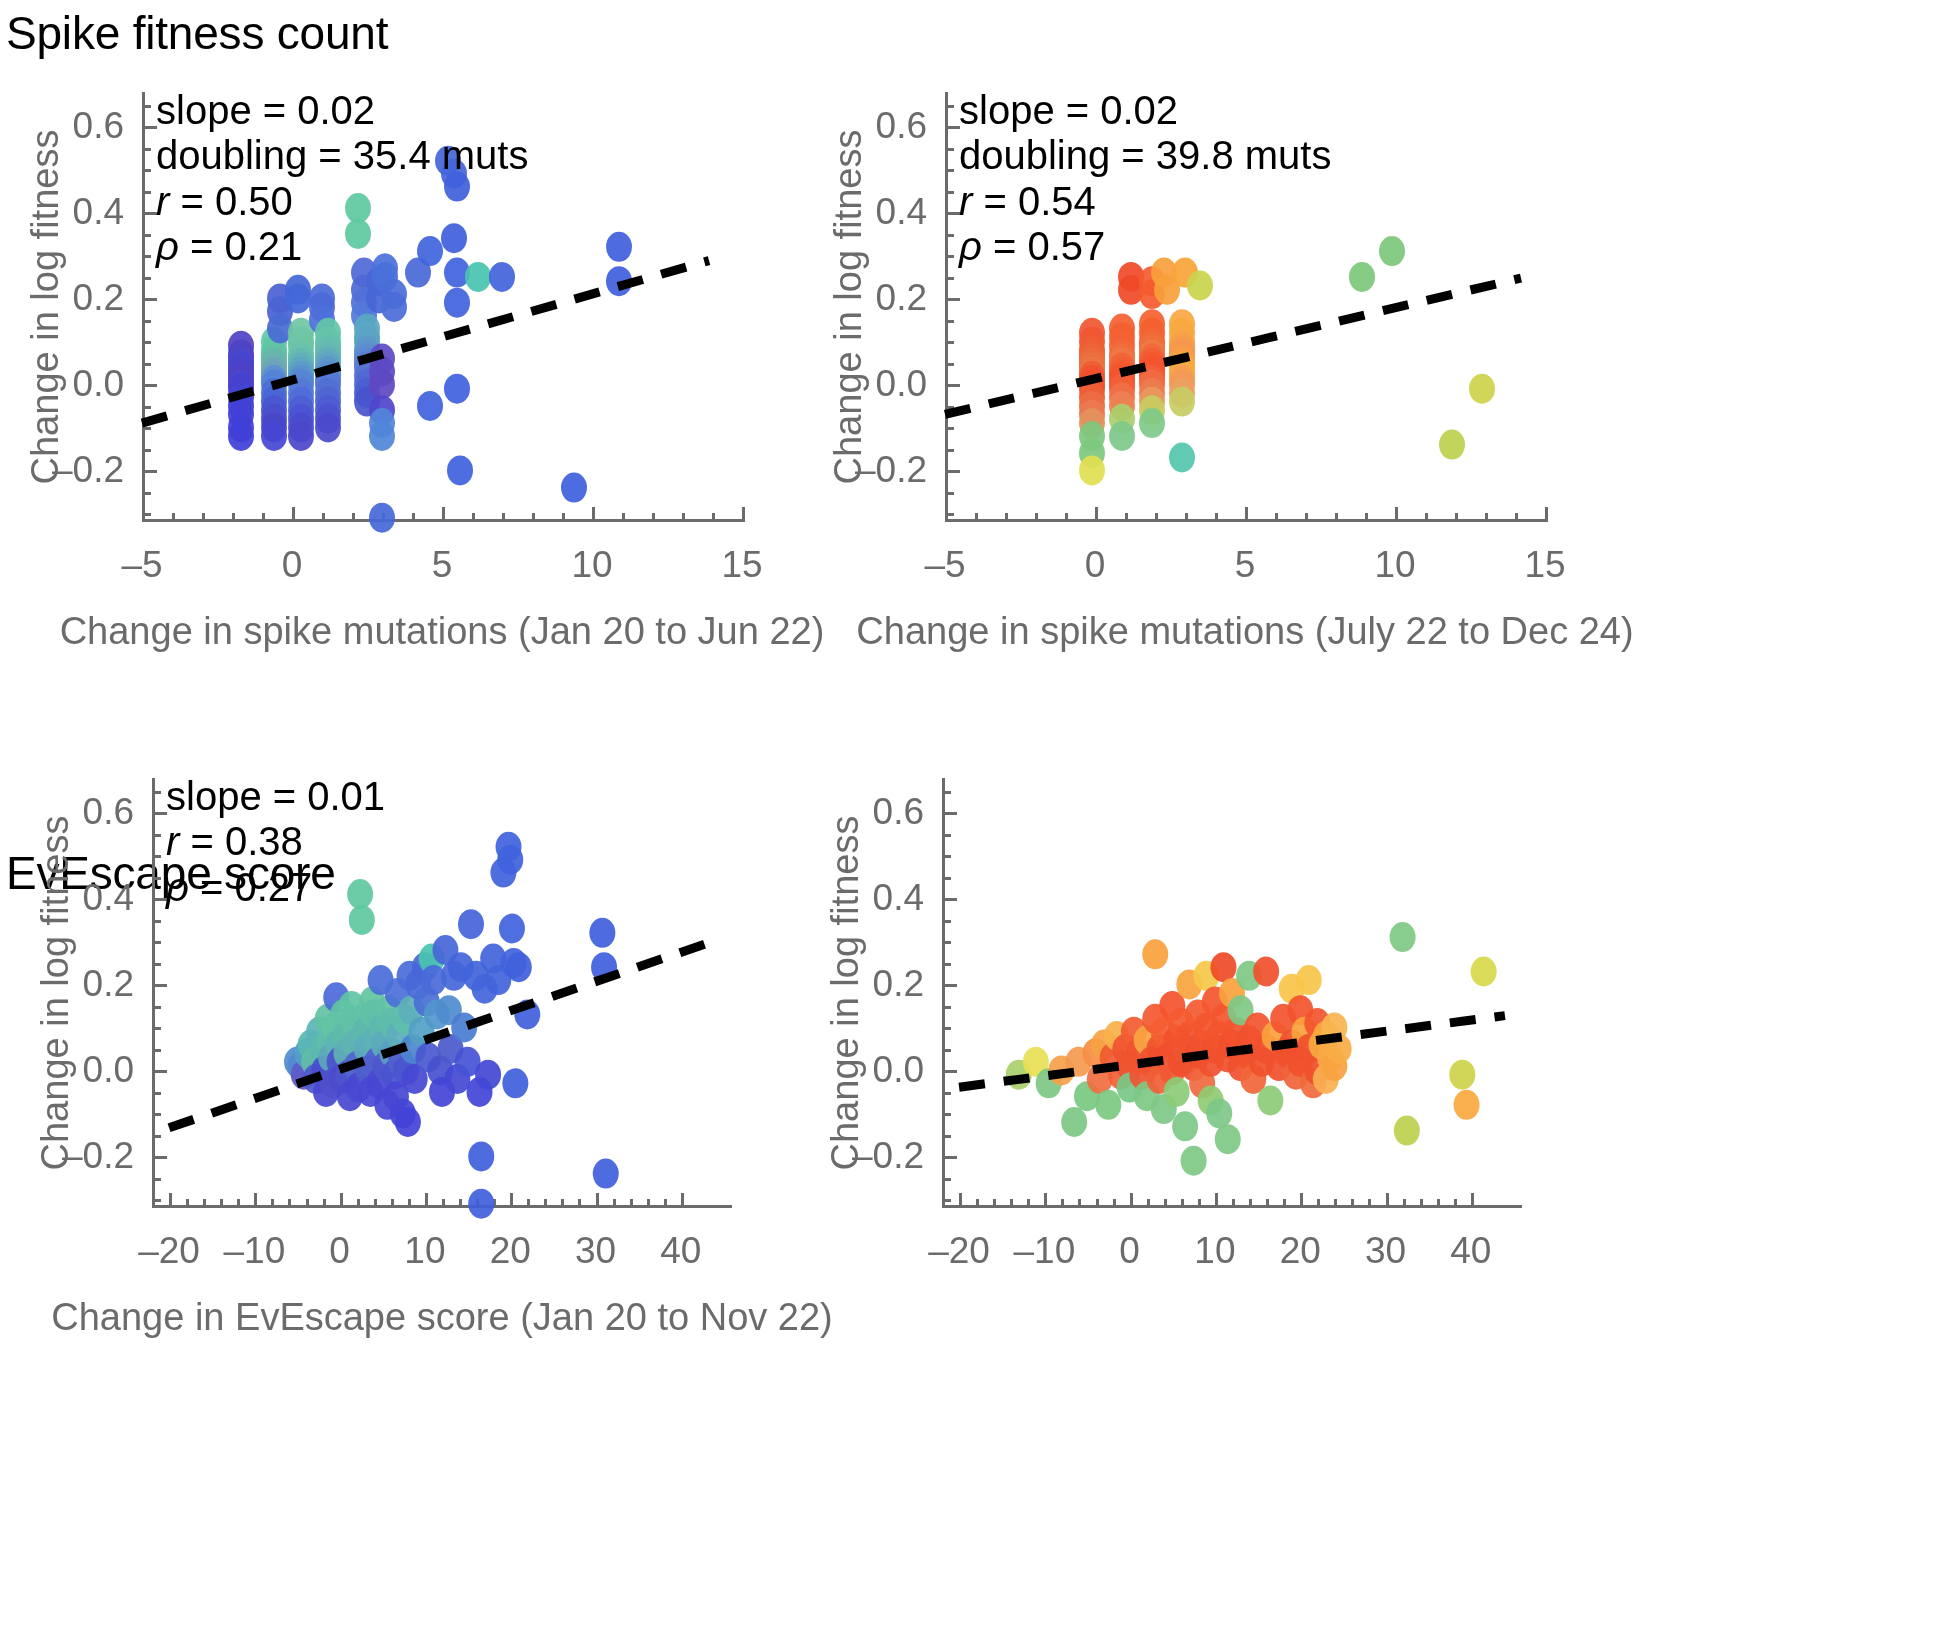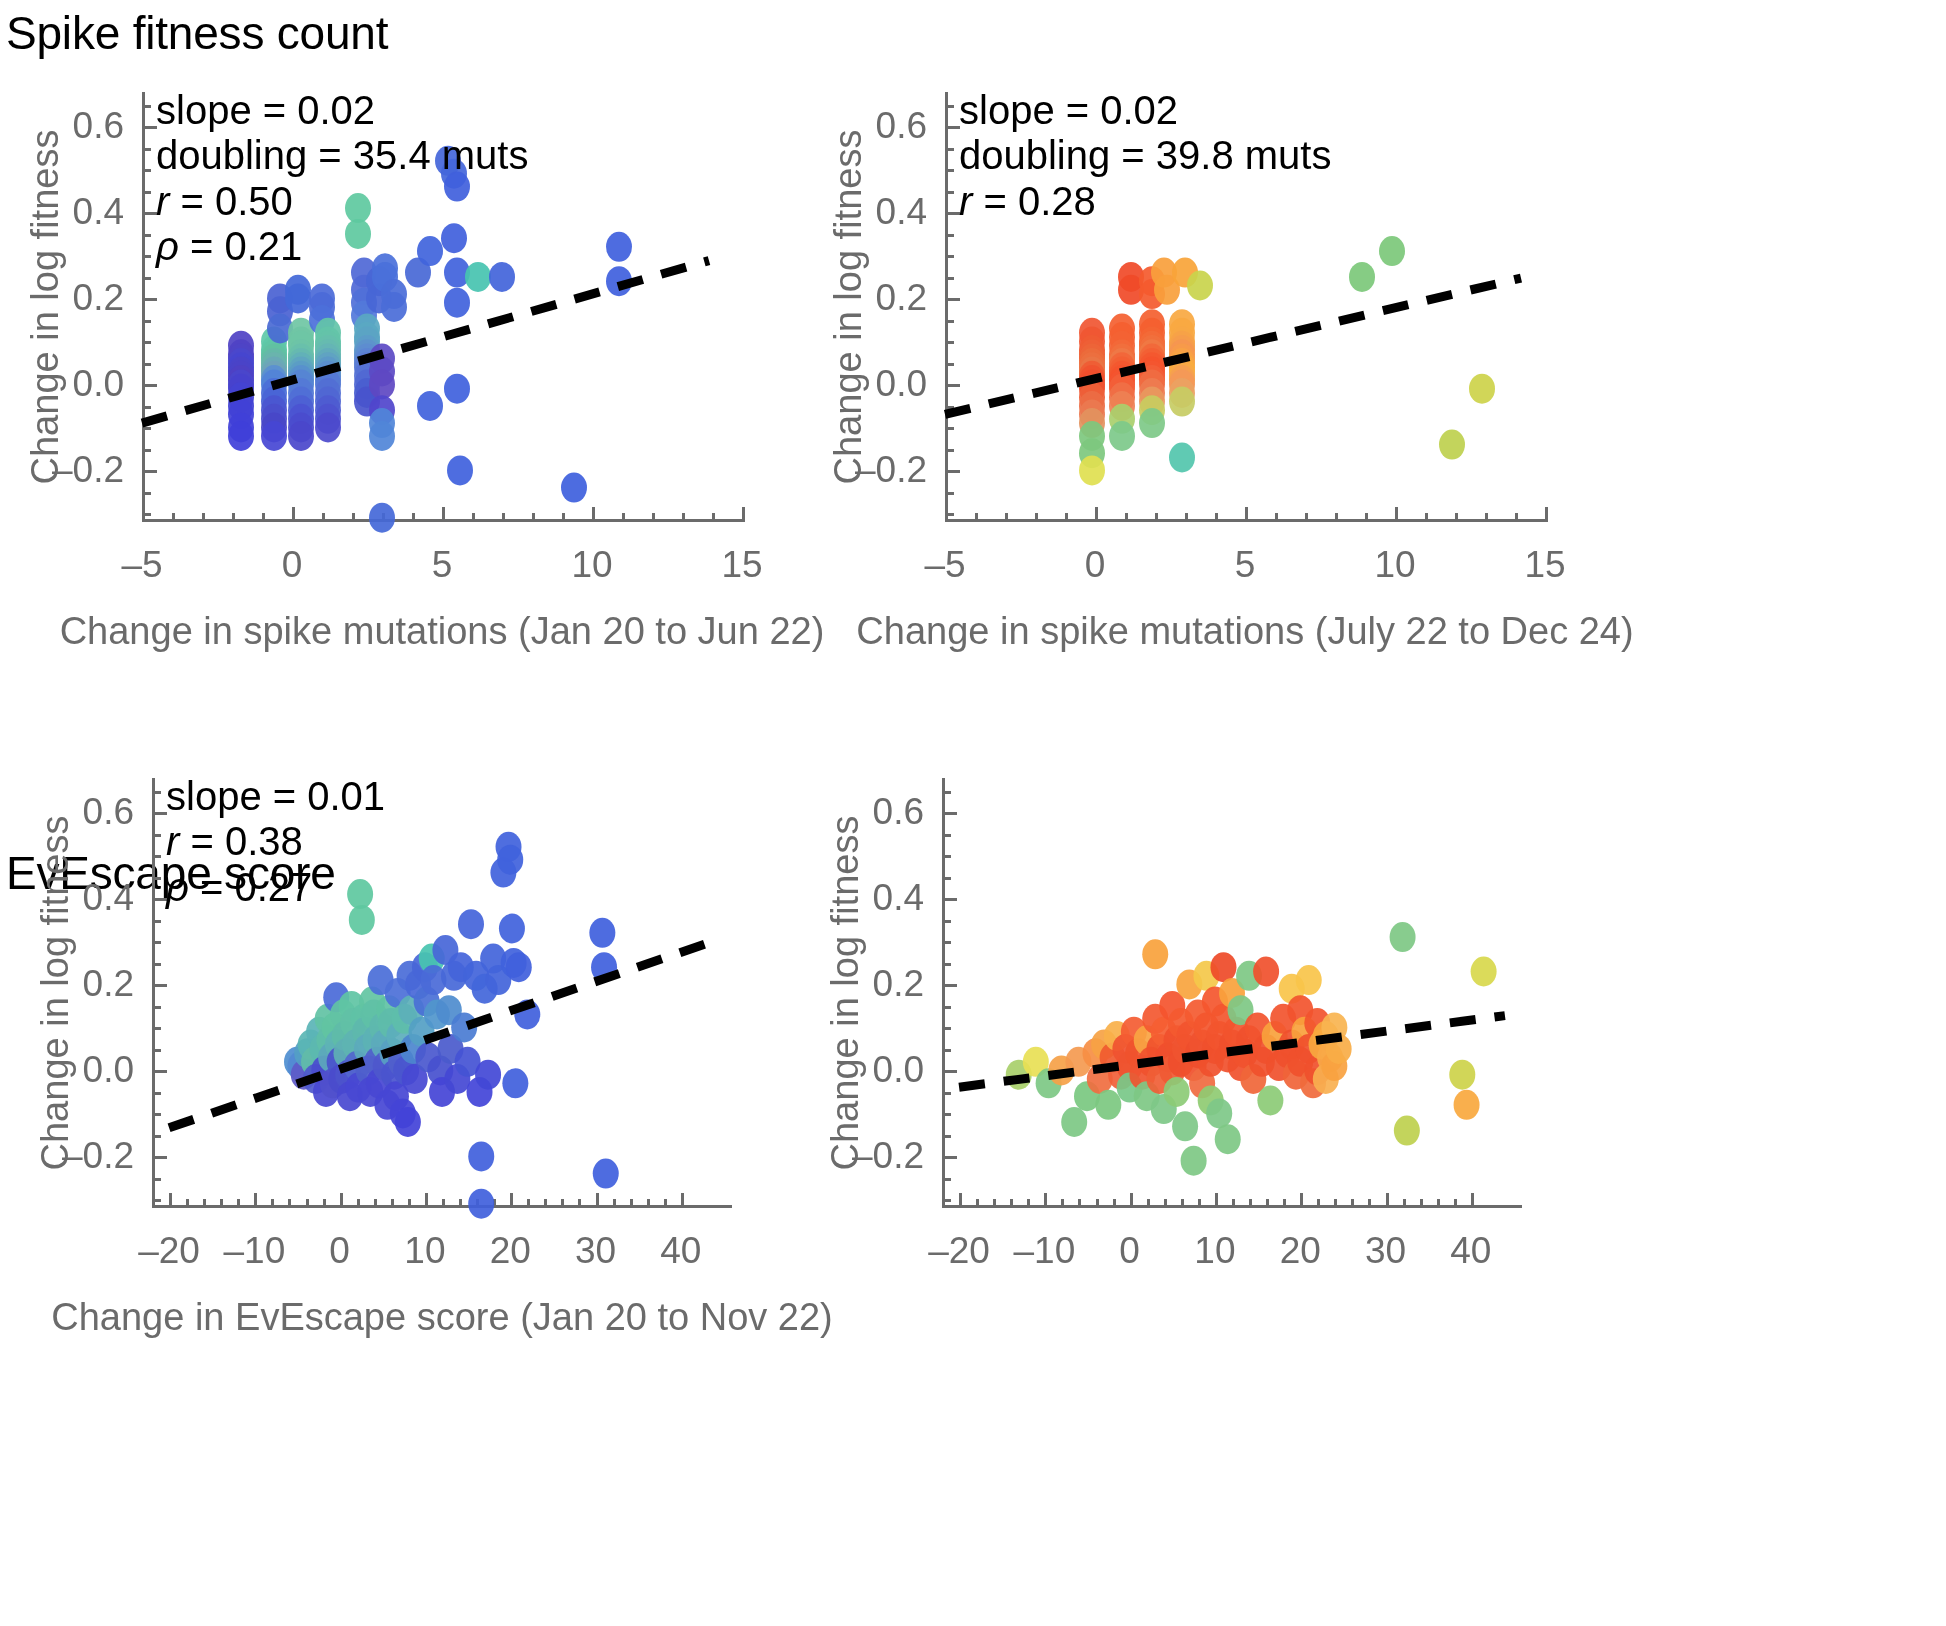--- a/index.html
+++ b/index.html
@@ -447,21 +447,22 @@
             <ellipse cx="417.00" cy="184.90" rx="13" ry="15" fill="#7cc87a" fill-opacity="0.92"></ellipse>
             <ellipse cx="447.00" cy="159.10" rx="13" ry="15" fill="#7cc87a" fill-opacity="0.92"></ellipse>
             <ellipse cx="507.00" cy="352.60" rx="13" ry="15" fill="#bed04e" fill-opacity="0.92"></ellipse>
             <ellipse cx="537.00" cy="296.70" rx="13" ry="15" fill="#cdd24a" fill-opacity="0.92"></ellipse>
           </g>
           <line x1="0.00" y1="322.28" x2="576.00" y2="186.06" stroke="#000000" stroke-width="9" stroke-dasharray="26 19" stroke-linecap="butt"></line>
         </svg>
         <div class="stats" style="left: 14px; top: -4px;">
           <div><span>slope = 0.02</span></div>
           <div><span>doubling = 39.8 muts</span></div>
-          <div><span class="it">r</span><span> = 0.28</span></div>
+          <div><span class="it">r</span><span> = 0.54</span></div>
+          <div><span class="it">ρ</span><span> = 0.57</span></div>
         </div>
         <div class="ylabel" style="left: -118px; top: 215px; transform: rotate(-90deg) translateX(-50%);">Change in log fitness</div>
         <div class="xlabel" style="left: 300px; top: 518px;">Change in spike mutations (July 22 to Dec 24)</div>
       </div>
       <div class="panel" style="left: 152px; top: 778px; width: 580px; height: 430px;">
         <div class="plotbox" style="left: 0px; top: 0px; width: 580px; height: 430px;">
           <div class="axis-v"></div>
           <div class="axis-h"></div>
           <div class="tick-y major" style="top: 378.4px;"></div>
           <div class="tlab-y" style="top: 378.4px; right: 598px;">–0.2</div>

